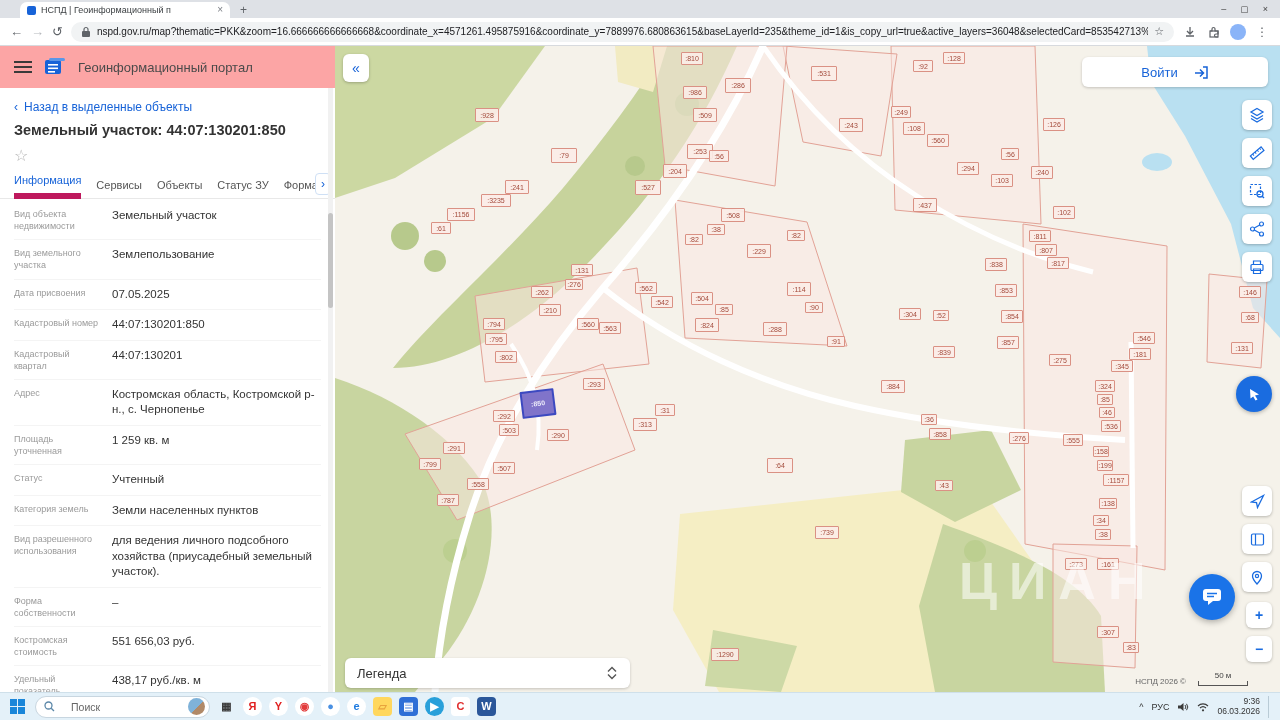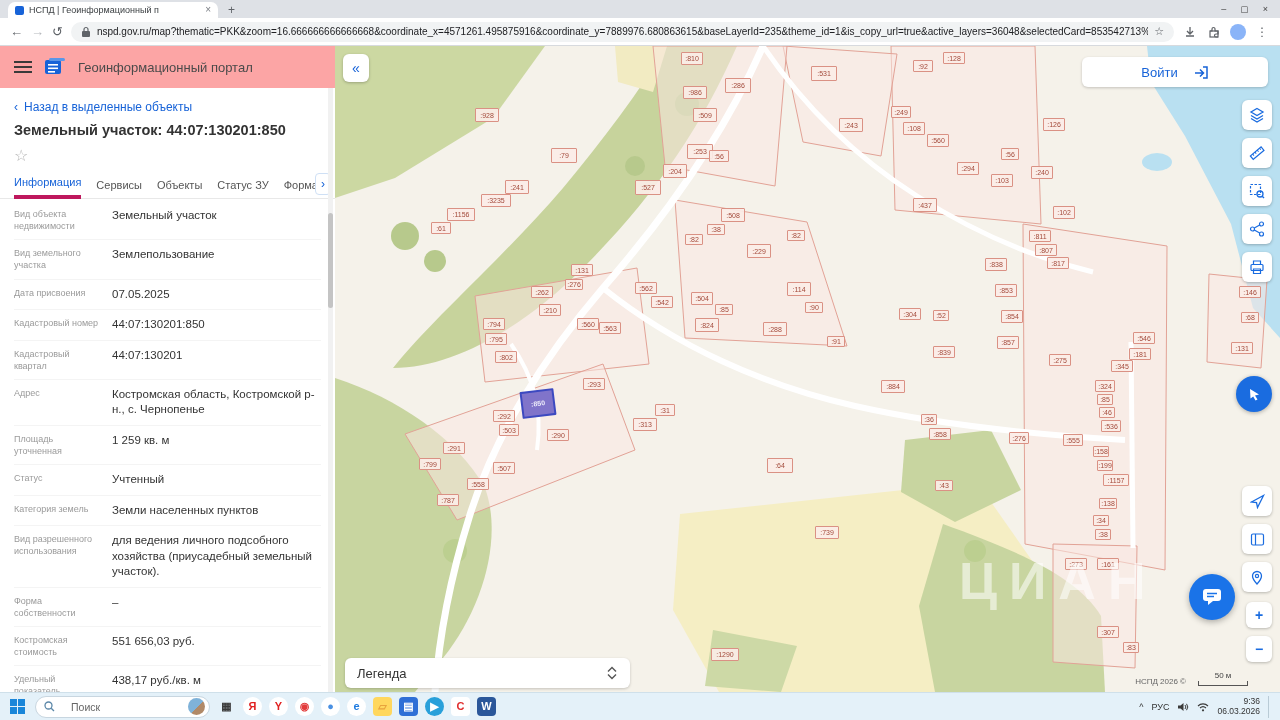--- a/index.html
+++ b/index.html
@@ -2,21 +2,21 @@
 <html><head>
 <meta charset="utf-8">
 <style>
   html,body{margin:0;padding:0;width:1280px;height:720px;overflow:hidden;
     font-family:"Liberation Sans",sans-serif;background:#fff;}
   *{box-sizing:border-box;}
 
   
   .tabstrip{position:absolute;top:0;left:0;width:1280px;height:18px;background:#dee1e6;
     display:flex;align-items:flex-end;}
-  .tab{margin-left:8px;width:210px;height:16px;background:#fff;border-radius:7px 7px 0 0;
+  .tab{margin-left:20px;width:210px;height:16px;background:#fff;border-radius:7px 7px 0 0;
     display:flex;align-items:center;gap:5px;padding:0 7px;font-size:9px;color:#3c4043;}
   .favicon{width:9px;height:9px;border-radius:2px;background:#1763d8;flex:0 0 auto;}
   .tab-title{flex:1;white-space:nowrap;overflow:hidden;}
   .tab-close{color:#7b7f85;font-size:10px;line-height:1;}
   .newtab{margin-left:6px;color:#5f6368;font-size:12px;line-height:1;padding:0 4px 2px;}
   .wincontrols{margin-left:auto;display:flex;align-self:center;gap:14px;padding-right:12px;
     color:#444;font-size:9px;align-items:center;}
   .addressbar{position:absolute;top:18px;left:0;width:1280px;height:28px;background:#fff;
     border-bottom:1px solid #d7dade;display:flex;align-items:center;gap:8px;padding:0 10px;}
   .nav-ic{font-size:13px;color:#5f6368;line-height:1;}
@@ -37,21 +37,21 @@
   .burger:before{content:"";position:absolute;left:0;right:0;top:3px;height:2px;background:#3a3a3a;}
   .portal-title{font-size:13px;color:#4a4a4a;}
   .sidebar{position:absolute;top:88px;left:0;width:335px;height:604px;background:#fff;
     display:flex;flex-direction:column;overflow:hidden;}
   .back-link{margin:12px 14px 4px;color:#1763d8;font-size:12px;display:flex;gap:6px;align-items:center;}
   .page-title{margin:4px 14px 8px;font-size:14.5px;font-weight:bold;color:#333;}
   .fav-star{margin:0 14px 6px;font-size:16px;color:#b5b5b5;}
   .tab-bar{position:relative;display:flex;gap:15px;padding:0 14px;height:28px;align-items:flex-end;
     border-bottom:1px solid #e8e8e8;flex:0 0 auto;}
   .tab-item{font-size:11px;color:#555;padding-bottom:7px;white-space:nowrap;}
-  .tab-item.active{color:#1763d8;border-bottom:4px solid #be185d;margin-bottom:-1px;}
+  .tab-item.active{color:#1763d8;border-bottom:6px solid #be185d;margin-bottom:-1px;}
   .tab-scroll{position:absolute;right:4px;bottom:3px;width:16px;height:22px;border:1px solid #cfe0f5;
     border-radius:4px;background:#fff;color:#1763d8;font-size:12px;display:flex;align-items:center;
     justify-content:center;}
   .fields{flex:1;overflow:hidden;padding:2px 14px 0;}
   .field-row{display:flex;padding:7px 0;border-bottom:1px solid #f4f4f4;}
   .field-label{width:98px;flex:0 0 auto;font-size:9px;color:#9a9a9a;padding-right:10px;line-height:1.35;}
   .field-value{flex:1;font-size:11.5px;color:#333;line-height:1.35;}
   .side-scroll-track{position:absolute;top:88px;right:947px;width:5px;height:604px;background:#f1f1f1;}
   .side-scroll-thumb{position:absolute;top:125px;left:0;width:5px;height:95px;background:#c4c4c4;border-radius:3px;}
 

